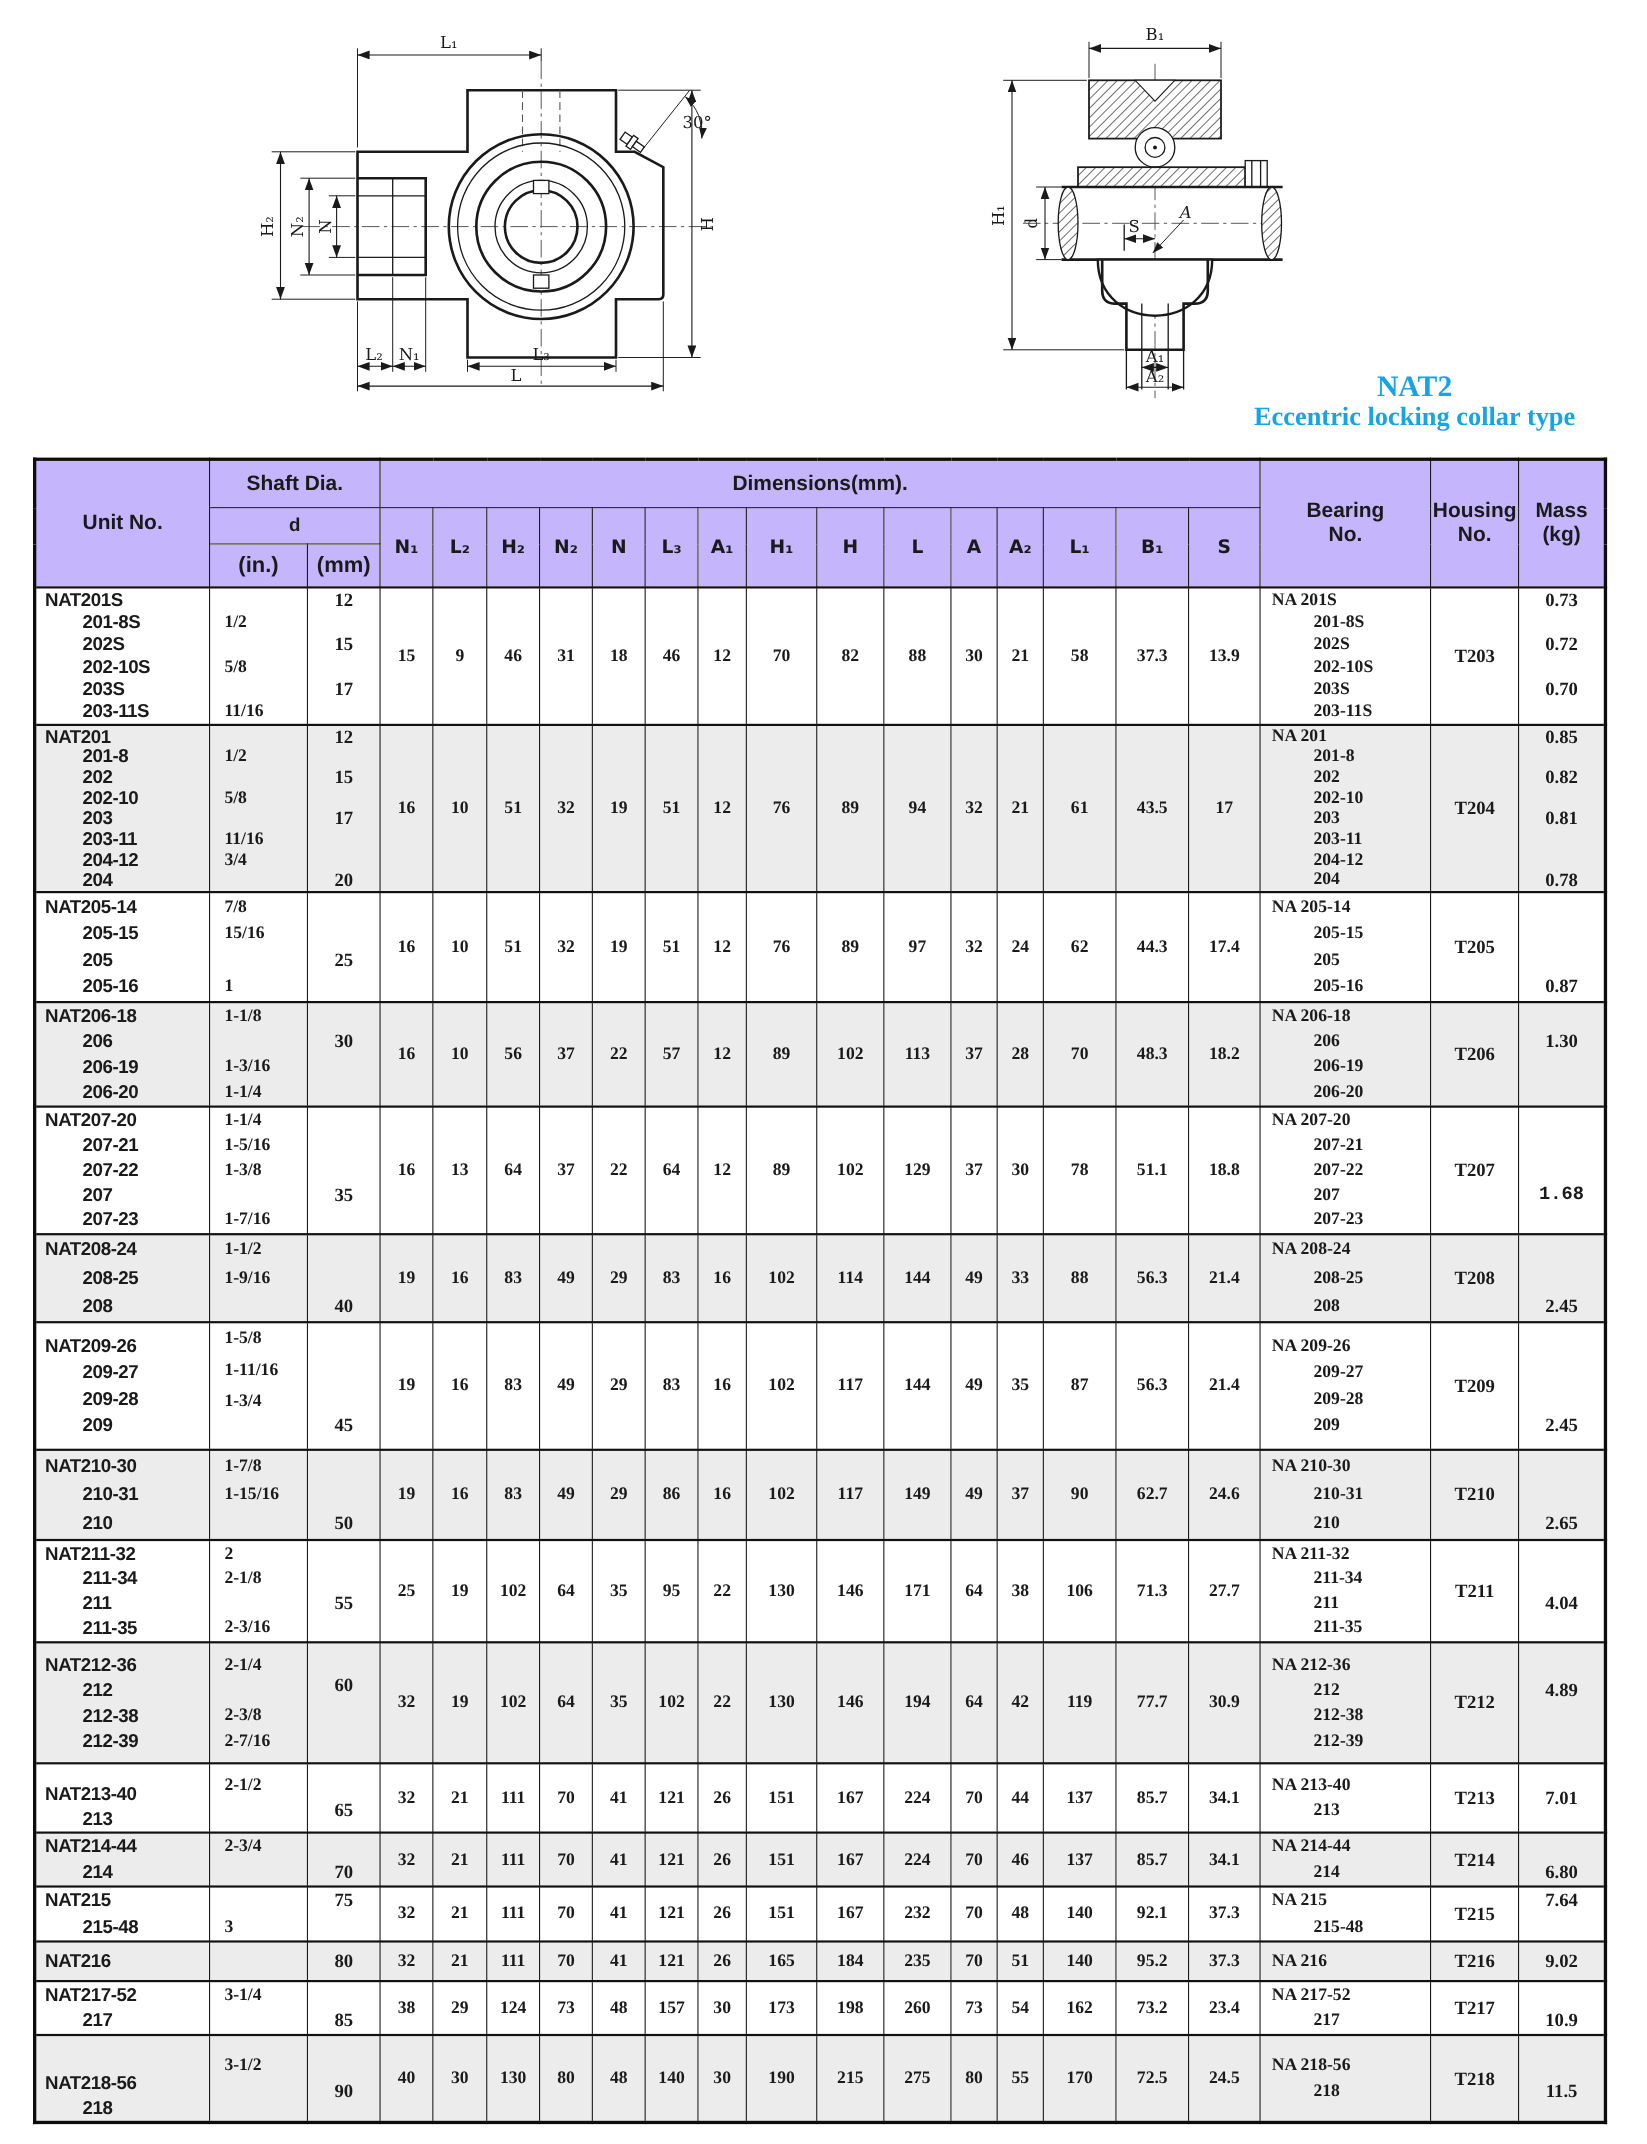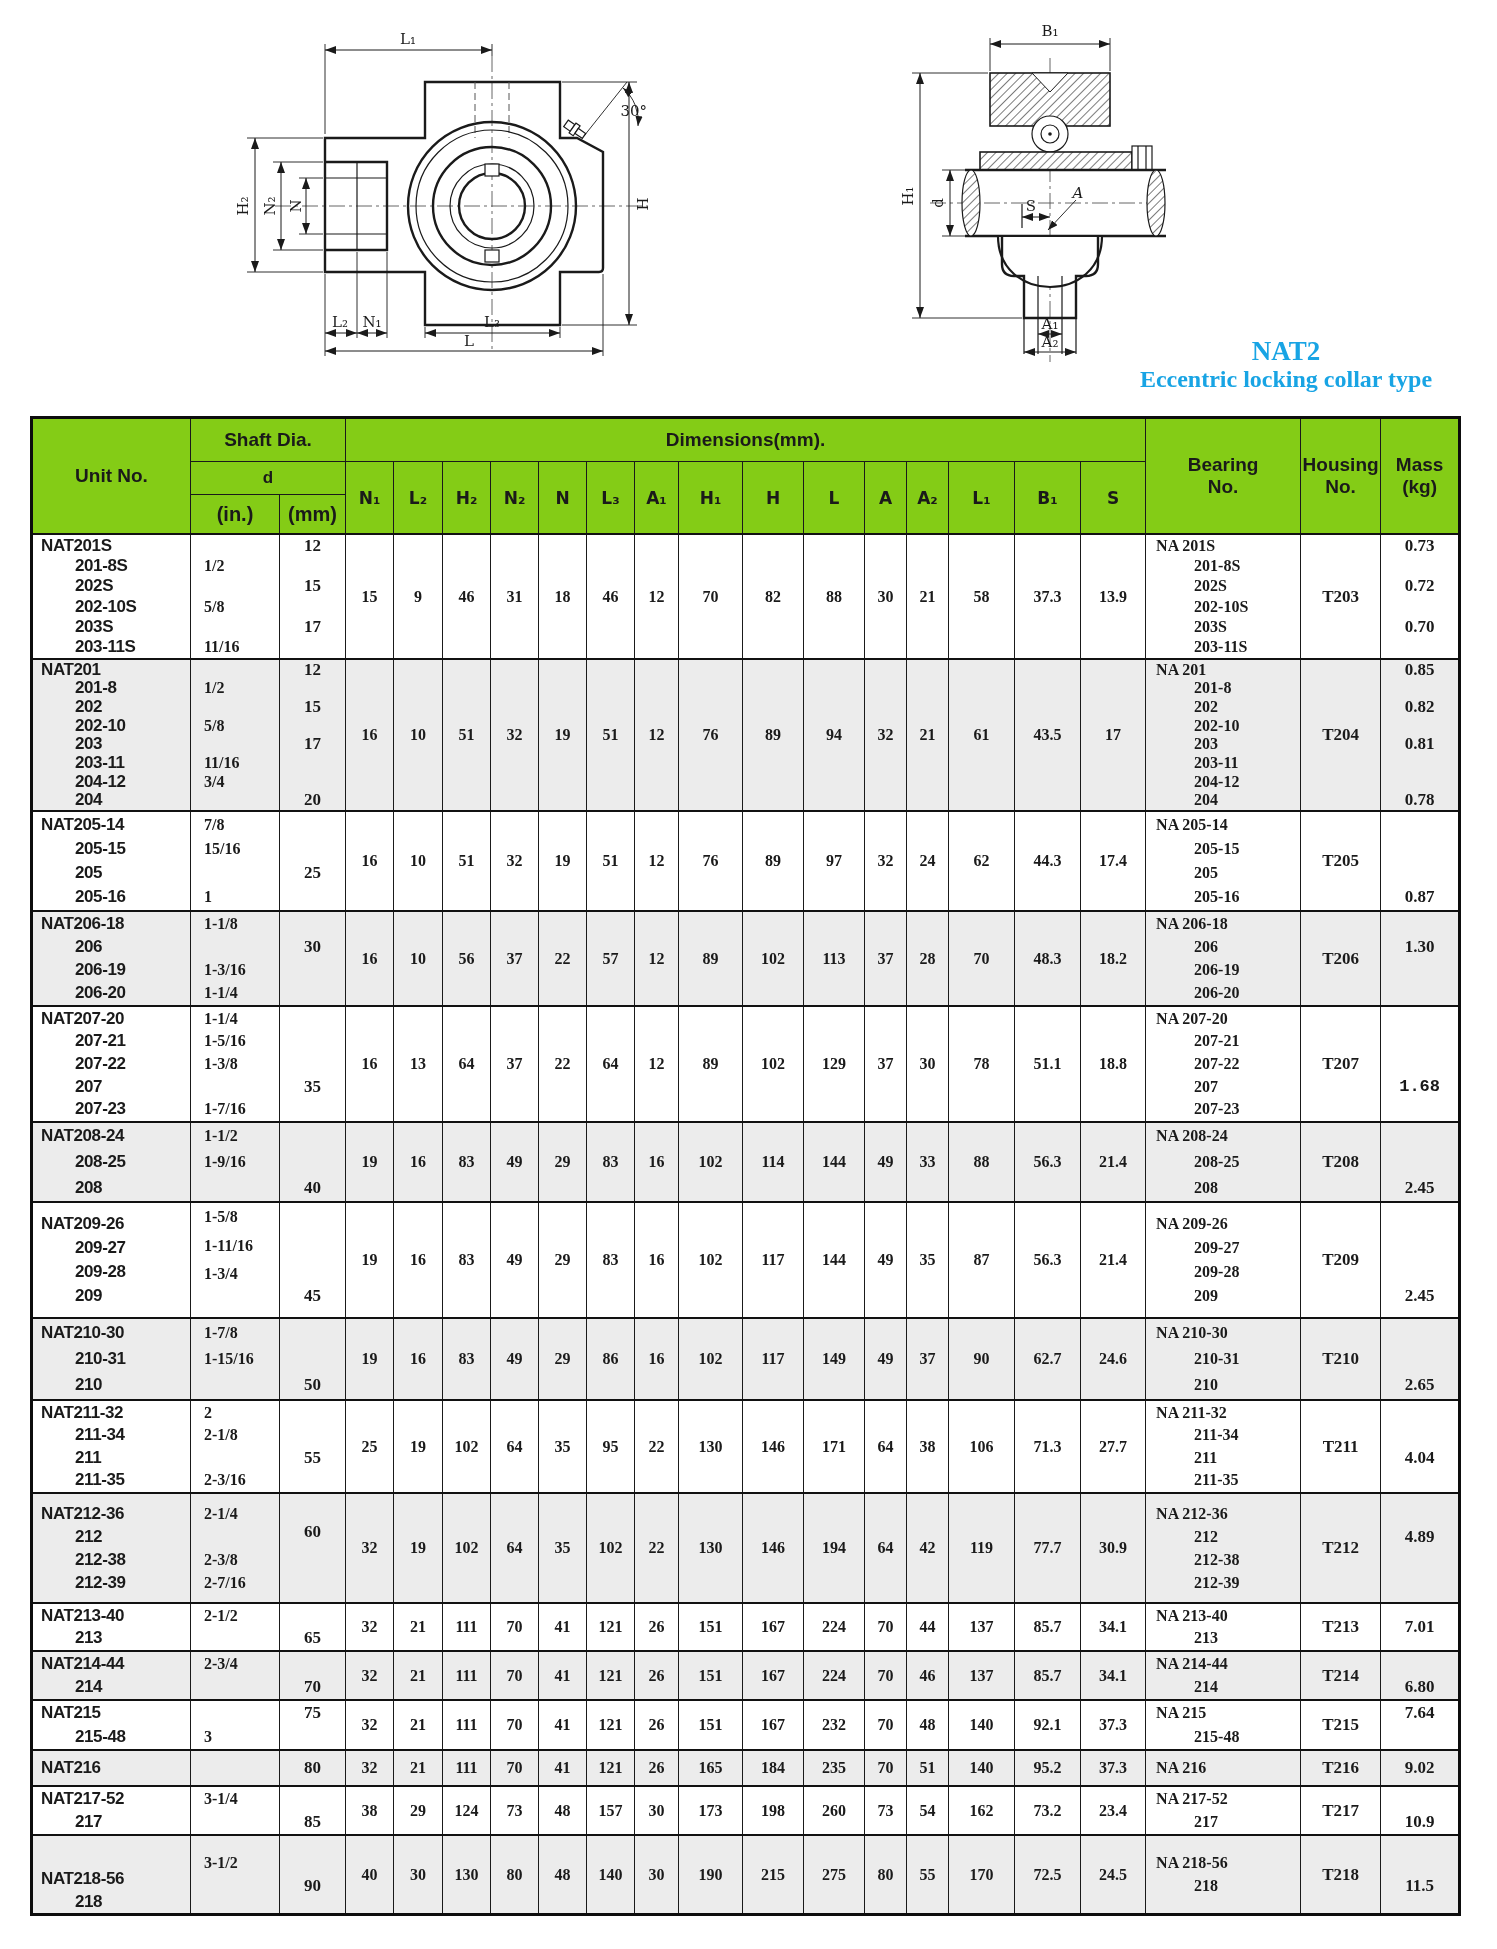--- a/index.html
+++ b/index.html
@@ -16,21 +16,21 @@
   .cl{fill:none;stroke:#555;stroke-width:0.9;stroke-dasharray:16 4 3 4;}
   .d1{fill:none;stroke:#555;stroke-width:1;stroke-dasharray:7 4;}
   .t1{fill:none;stroke:#1a1a1a;stroke-width:0.9;}
   .dim{fill:none;stroke:#1a1a1a;stroke-width:1;}
   .title-block{position:absolute;left:1105px;top:336px;width:362px;text-align:center;
     font-family:"Liberation Serif",serif;font-weight:bold;line-height:1.12;}
   .title-model{font-size:27px;}
   .title-type{font-size:24px;white-space:nowrap;}
   table.spec{border-collapse:collapse;margin-left:30px;table-layout:fixed;width:1428px;border:3px solid #0d0d0d;}
   .spec th,.spec td{border:1px solid #1a1a1a;padding:0;overflow:hidden;}
-  .spec thead th{background:#84cc16;font-weight:bold;text-align:center;vertical-align:middle;}
+  .spec thead th{background:#c4b5fd;font-weight:bold;text-align:center;vertical-align:middle;}
   .spec thead{border-bottom:2.5px solid #111;}
   tr.hrow1 th{font-size:19px;height:42px;}
   tr.hrow2 th{font-size:17px;height:32px;}
   tr.hrow3 th{font-size:20px;height:38px;}
   th.dimh{font-family:"DejaVu Sans",sans-serif;font-size:15px;}
   th.pre{white-space:pre-line;font-size:18px;line-height:1.15;}
   .spec tbody tr{border-top:2.5px solid #111;}
   .spec tbody td{vertical-align:middle;text-align:center;}
   tr.gray td{background:#ececec;}
   .lines{display:flex;flex-direction:column;justify-content:space-around;width:100%;}
@@ -837,21 +837,21 @@
           <div class="lines" style="height: 92px;">
             <div class="ln first"></div>
             <div class="ln cont">4.89</div>
             <div class="ln cont"></div>
             <div class="ln cont"></div>
           </div>
         </td>
       </tr>
       <tr style="height: 48px;">
         <td class="unit">
-          <div class="lines" style="height: 45px;">
+          <div class="lines" style="height: 45px; margin-top: 16px;">
             <div class="ln first">NAT213-40</div>
             <div class="ln cont">213</div>
           </div>
         </td>
         <td class="incol">
           <div class="lines" style="height: 45px;">
             <div class="ln first">2-1/2</div>
             <div class="ln cont"></div>
           </div>
         </td>

